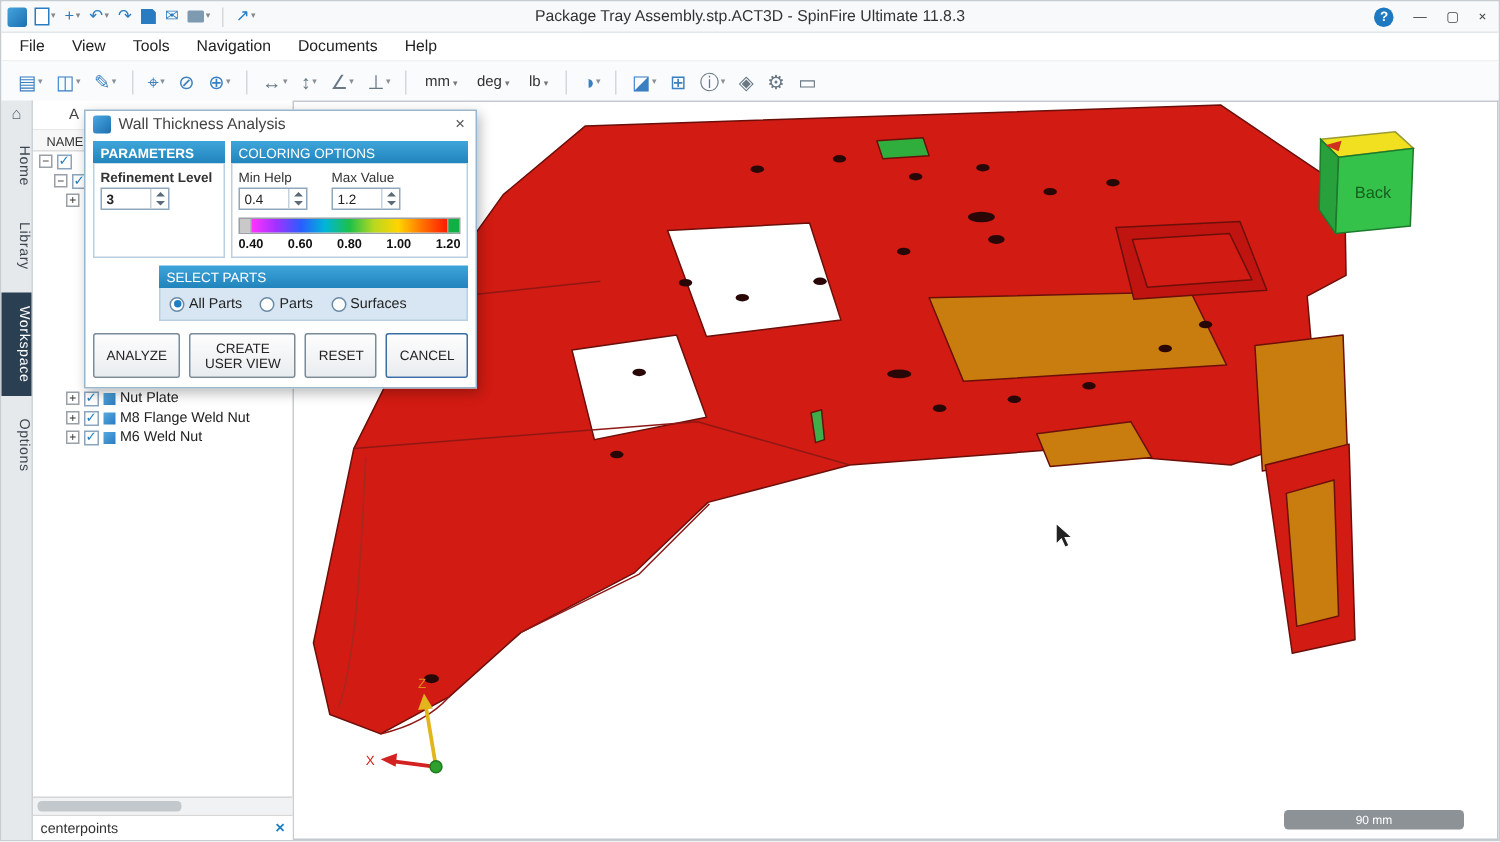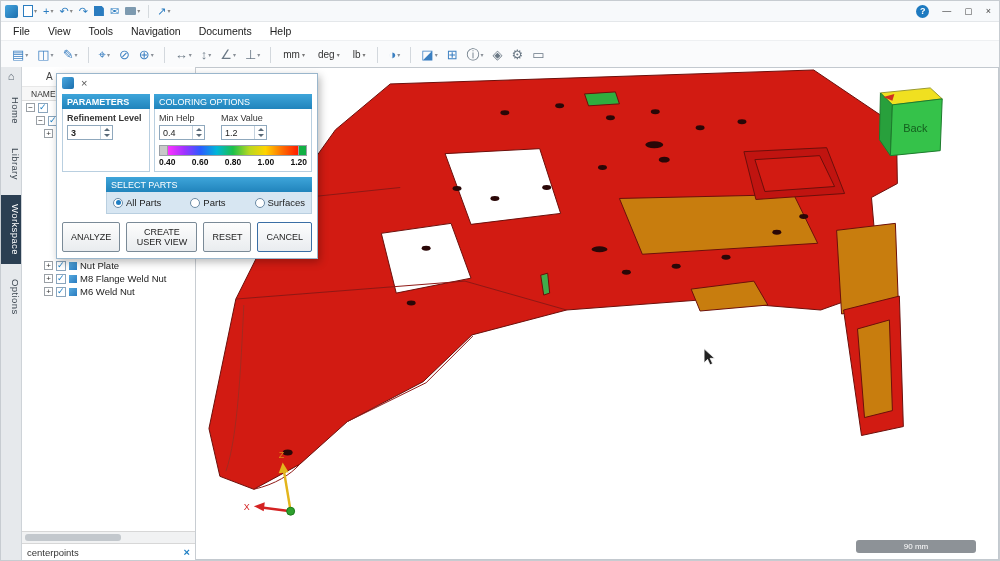--- a/index.html
+++ b/index.html
@@ -86,21 +86,21 @@
   .tri-up{width:0;height:0;border-left:3px solid transparent;border-right:3px solid transparent;border-bottom:3px solid #5a6a78;}
   .tri-dn{width:0;height:0;border-left:3px solid transparent;border-right:3px solid transparent;border-top:3px solid #5a6a78;}
   .mm-row{display:flex;gap:16px;}
   .mm-col{display:flex;flex-direction:column;}
   .grad{height:9px;margin-top:5px;border:1px solid #9aa0a6;display:flex;}
   .grad .capL{width:7px;background:#c9c9c9;border-right:1px solid #9aa0a6;}
   .grad .mid{flex:1;background:linear-gradient(to right,#ff32ff,#a032ff,#2b5cff,#00b6d8,#1cc04a,#b8d820,#ffd400,#ff7000,#ff1c00);}
   .grad .capR{width:7px;background:#12b044;border-left:1px solid #9aa0a6;}
   .ticks{display:flex;justify-content:space-between;font-size:8.5px;font-weight:bold;color:#111;margin-top:1px;}
   .sec-sp{margin-top:5px;padding-left:44px;}
-  .sp-body{background:#d7e6f2;border:1px solid #b9cfe0;border-top:none;padding:5px 6px;display:flex;align-items:center;gap:12px;justify-content:space-between;}
+  .sp-body{background:#d7e6f2;border:1px solid #b9cfe0;border-top:none;padding:5px 6px;display:flex;align-items:center;gap:12px;}
   .radio{display:flex;align-items:center;gap:3px;font-size:9.5px;color:#222;}
   .rdot{width:10px;height:10px;border-radius:50%;border:1px solid #6a8aa5;background:#fff;position:relative;box-sizing:border-box;}
   .rdot.sel::after{content:"";position:absolute;inset:1.5px;border-radius:50%;background:#1f7fc4;}
   .btn-row{display:flex;gap:6px;margin-top:8px;}
   .btn{border:1px solid #7a8a97;background:linear-gradient(#fdfdfd,#e9ecef);font-size:9px;padding:4px 8px;border-radius:2px;color:#222;font-family:inherit;}
   .btn.default{border:1.5px solid #3a6ea5;}
 </style>
 </head>
 <body>
 
@@ -133,20 +133,21 @@
       <span class="tb-btn">
           <span class="shape-printer"></span>
           <span class="caret">▾</span>
         </span>
       <span class="tb-sep-v"></span>
       <span class="tb-btn">
           <span>↗</span>
           <span class="caret">▾</span>
         </span>
     </div>
+    <div class="tb-title">Package Tray Assembly.stp.ACT3D - SpinFire Ultimate 11.8.3</div>
     <div class="tb-right">
       <span class="help-circle">?</span>
       <span class="win-ctl">—</span>
       <span class="win-ctl">▢</span>
       <span class="win-ctl">×</span>
     </div>
   </div>
 
   <div class="menubar">
     <span class="menu-item">File</span>
@@ -372,20 +373,21 @@
       </svg>
       <div class="scalebar">
         <span>90 mm</span>
       </div>
     </div>
   </div>
 
   <div class="dialog">
     <div class="dlg-title">
       <span class="dlg-icon"></span>
+      <span class="dlg-title-text">Wall Thickness Analysis</span>
       <span class="dlg-close">×</span>
     </div>
     <div class="dlg-body">
       <div class="dlg-cols">
         <div class="col-params">
           <div class="sec-h">PARAMETERS</div>
           <div class="sec-body">
             <div class="lbl">Refinement Level</div>
             <span class="spin">
               <span class="val">3</span>

